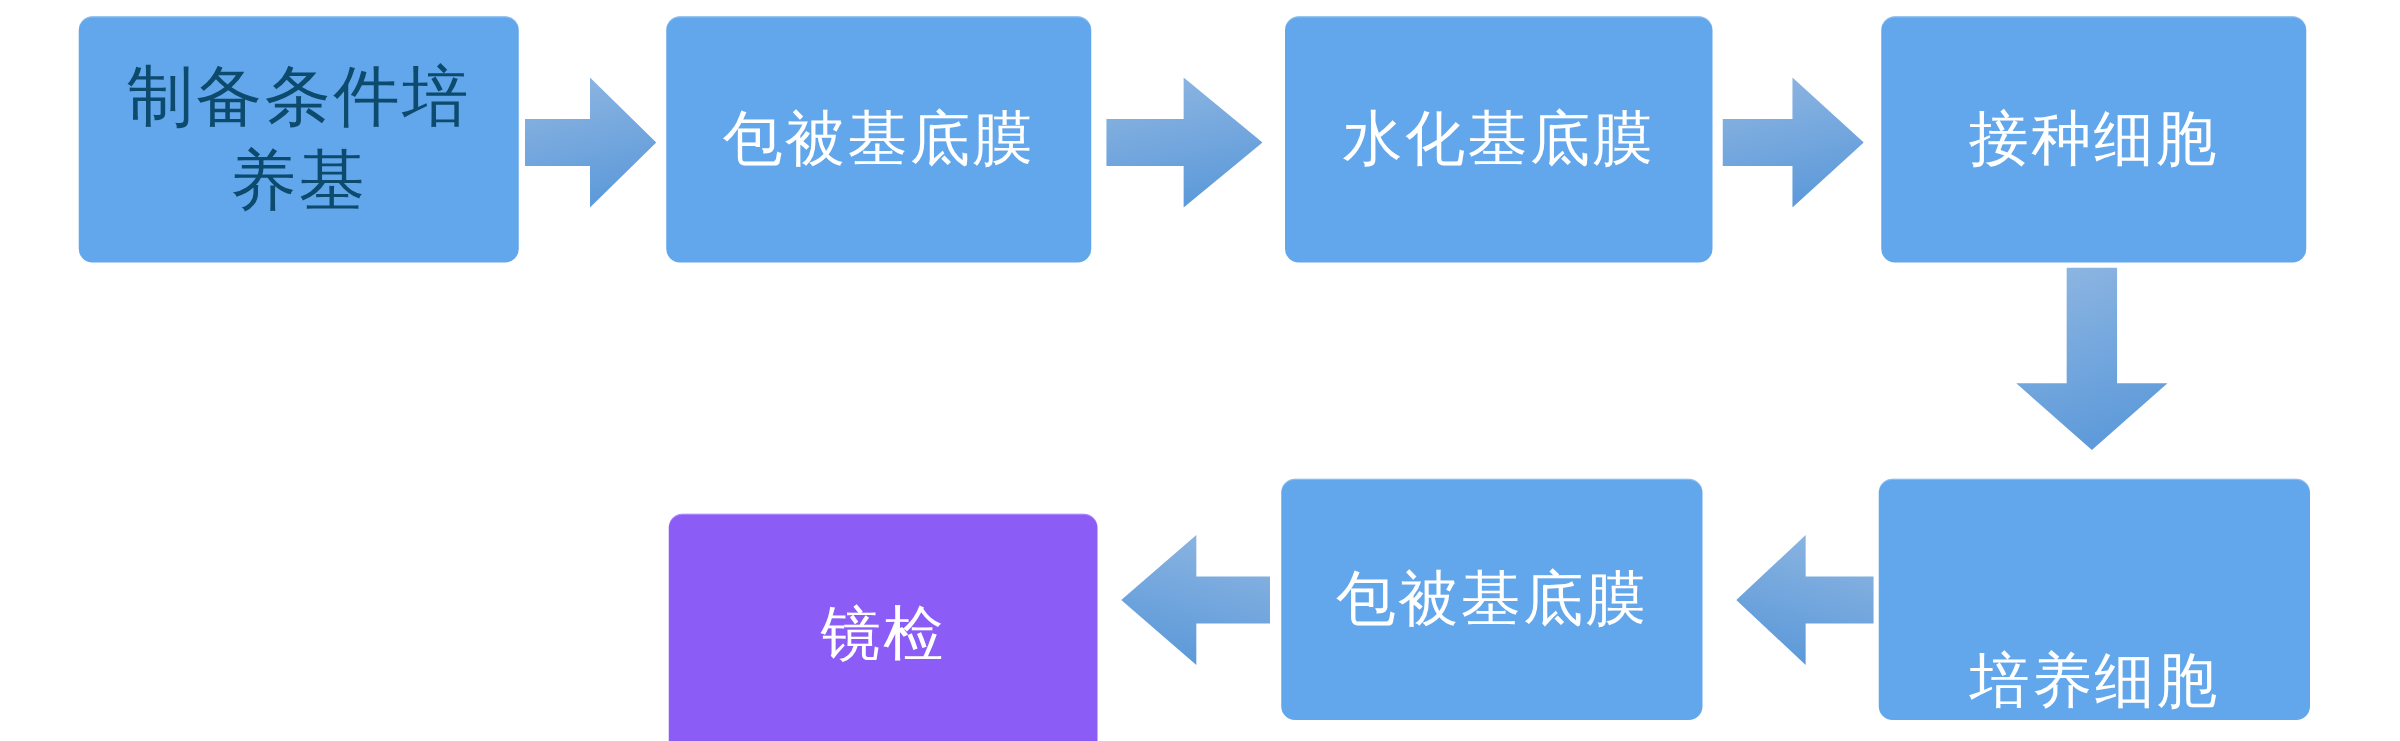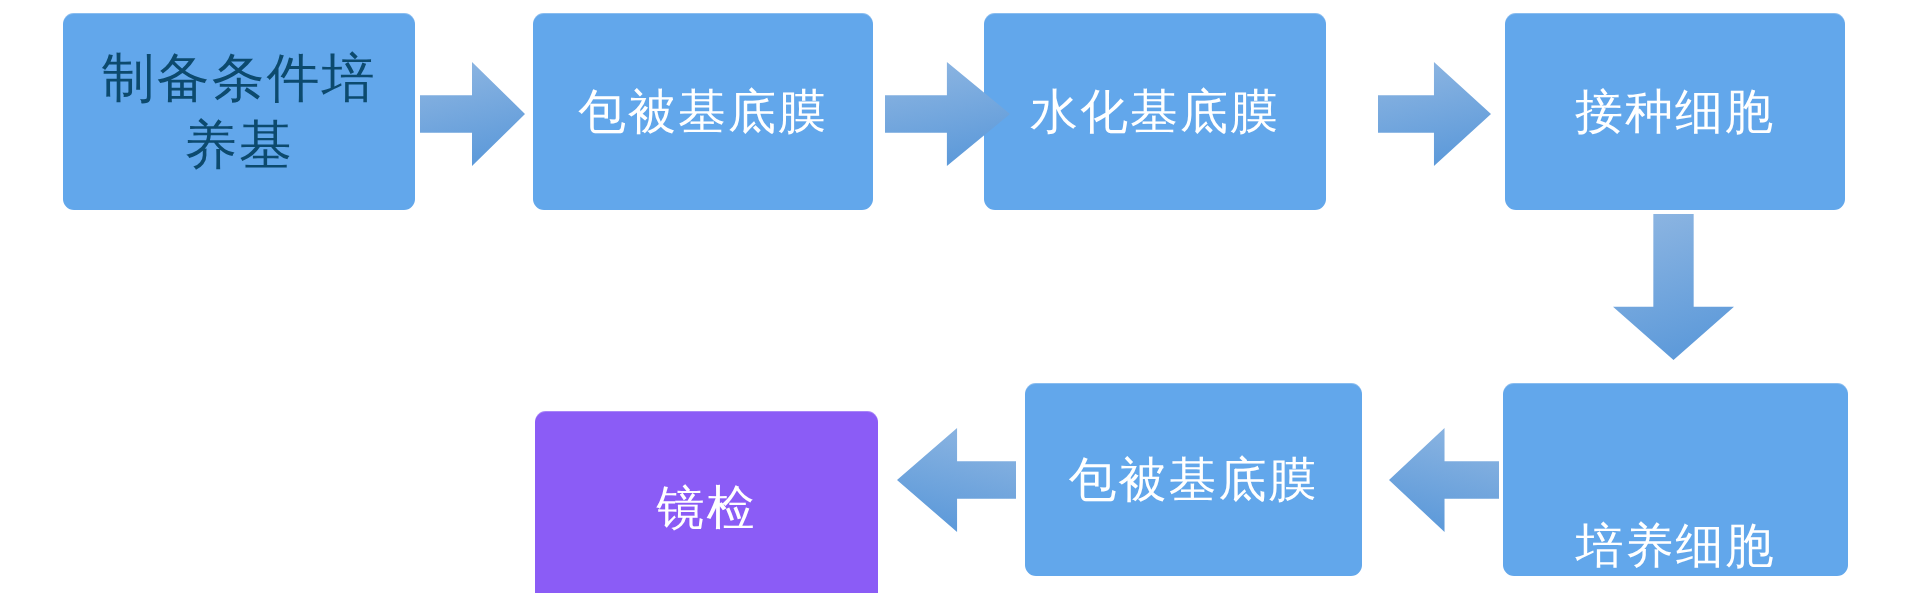--- a/index.html
+++ b/index.html
@@ -25,21 +25,21 @@
     color: #ffffff;
     font-size: 48px;
     line-height: 1.25;
     letter-spacing: 2px;
     white-space: pre-line;
     box-shadow: inset 0 1px 0 rgba(255,255,255,0.25);
   }
   
   .n1 { left: 63px;   top: 13px;  width: 352px; height: 197px; font-size: 53px; }
   .n2 { left: 533px;  top: 13px;  width: 340px; height: 197px; }
-  .n3 { left: 984px; top: 13px;  width: 342px; height: 197px; }
+  .n3 { left: 1028px; top: 13px;  width: 342px; height: 197px; }
   .n4 { left: 1505px; top: 13px;  width: 340px; height: 197px; }
   
   .n5 { left: 1503px; top: 383px; width: 345px; height: 193px; }
   .n6 { left: 1025px; top: 383px; width: 337px; height: 193px; }
   .n7 { left: 535px;  top: 383px; width: 343px; height: 193px; }
 
   .arrow { position: absolute; }
   .a1 { left: 420px;  top: 62px;  width: 105px; height: 104px; }
   .a2 { left: 885px;  top: 62px;  width: 125px; height: 104px; }
   .a3 { left: 1378px; top: 62px;  width: 113px; height: 104px; }

